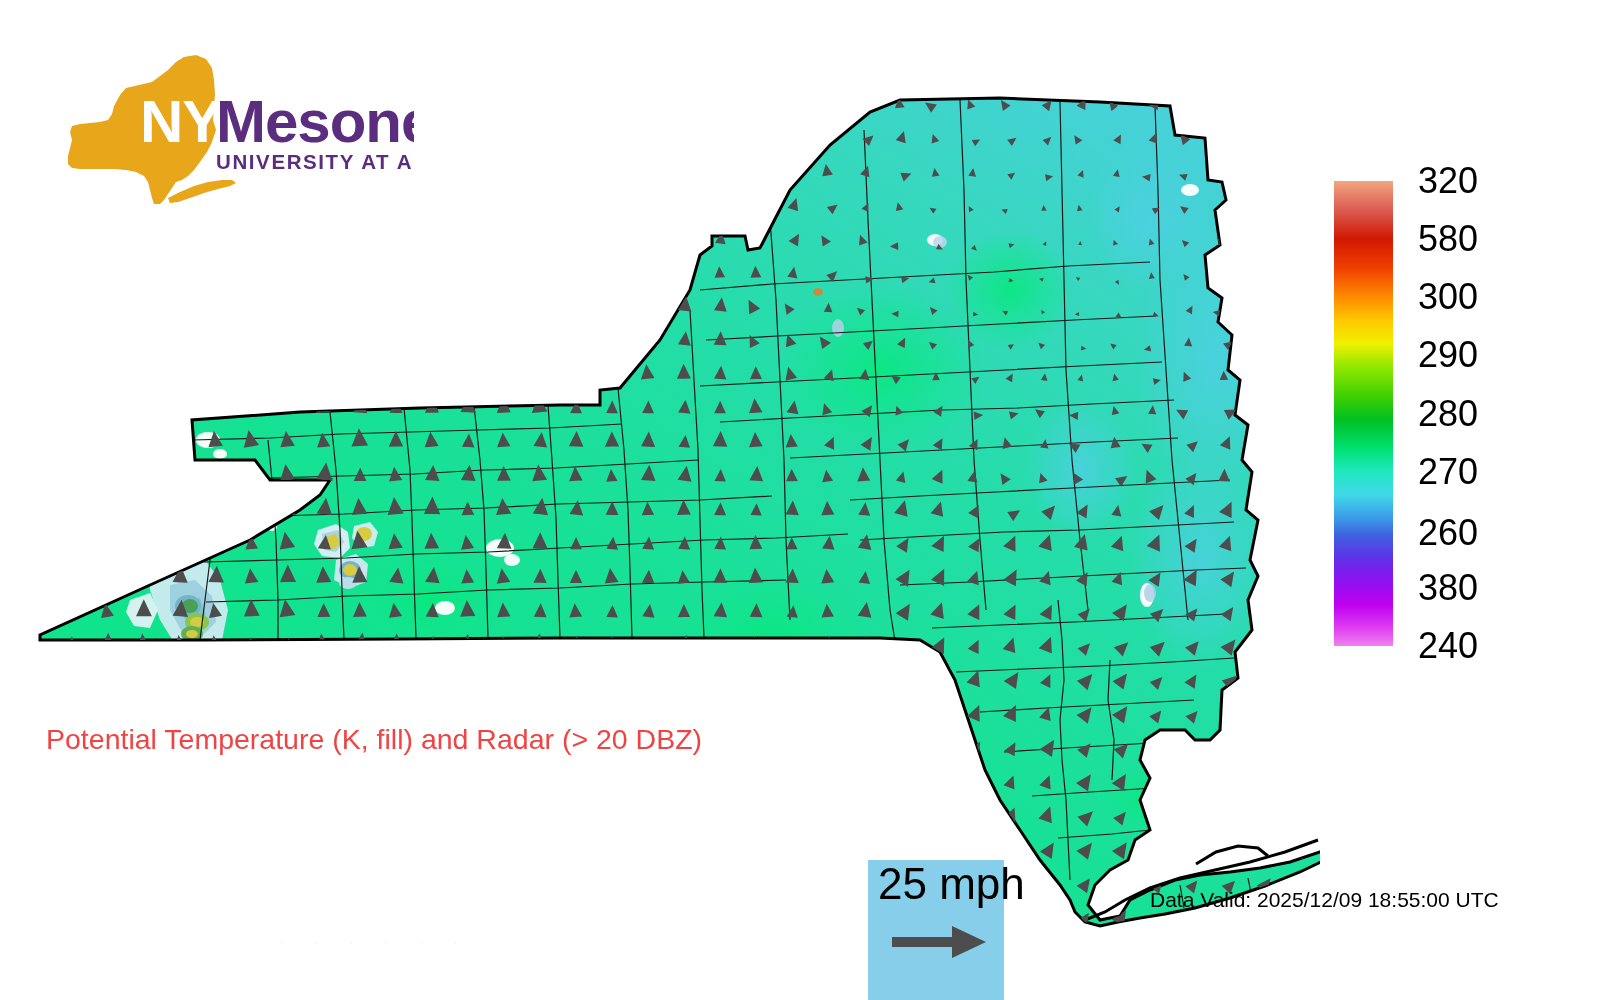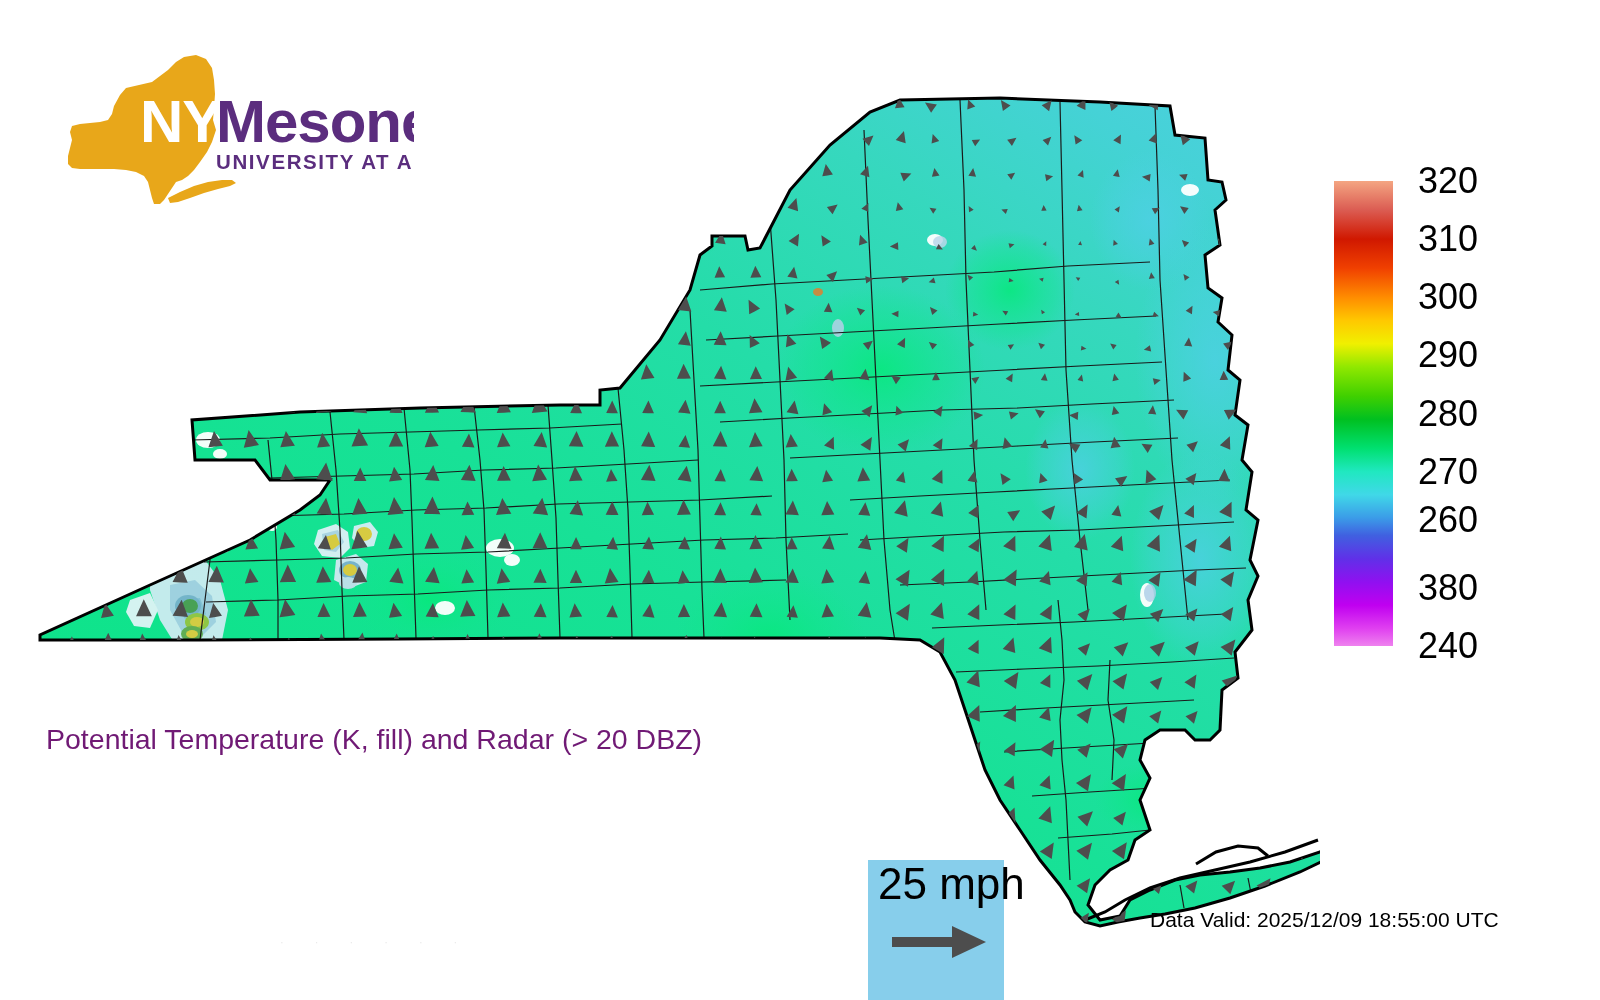--- a/index.html
+++ b/index.html
@@ -24,36 +24,36 @@
   #map-svg{display:block;width:1320px;height:900px;}
 
   
   #colorbar-group{position:absolute;left:1334px;top:181px;width:250px;height:470px;}
   #colorbar-bar{position:absolute;left:0;top:0;width:59px;height:465px;}
   #colorbar-ticks{position:absolute;left:0;top:0;width:250px;height:465px;}
   .cb-tick{position:absolute;left:84px;font-size:36px;line-height:30px;color:#000;
            font-family:"Liberation Sans",sans-serif;white-space:nowrap;}
 
   
-  .annot{position:absolute;left:46px;font-size:28.5px;line-height:30px;color:#701a75;
+  .annot{position:absolute;left:46px;font-size:28.5px;line-height:30px;color:#ef4444;
          white-space:nowrap;font-family:"Liberation Sans",sans-serif;}
   #annot-title{top:724px;}
   #annot-created{top:784px;}
   #annot-stations{top:849px;}
   #annot-faint{top:927px;left:280px;font-size:11px;color:#e9e9e9;letter-spacing:14px;}
 
   
   #windkey{position:absolute;left:868px;top:860px;width:136px;height:140px;
            background:#87CEEB;}
   #windkey-label{position:absolute;left:10px;top:6px;font-size:44px;line-height:36px;
            color:#000;white-space:nowrap;font-family:"Liberation Sans",sans-serif;}
   #windkey-arrow{position:absolute;left:22px;top:62px;width:100px;height:40px;}
 
   
-  #data-valid{position:absolute;left:1150px;top:908px;font-size:21px;line-height:24px;
+  #data-valid{position:absolute;left:1150px;top:888px;font-size:21px;line-height:24px;
               color:#000;white-space:nowrap;font-family:"Liberation Sans",sans-serif;}
 </style>
 </head>
 <body>
 
 <div id="stage">
 
   <div id="logo">
     <svg viewBox="0 0 350 160" width="350" height="160">
 
@@ -1182,26 +1182,26 @@
             <use xlink:href="#arrowGlyph" transform="translate(1296.0,886.0) rotate(45.0) scale(1.422)"></use>
           </g>
       </g>
     </svg>
   </div>
 
   <div id="colorbar-group">
     <div id="colorbar-bar" style="background: linear-gradient(rgb(244, 165, 130) 0%, rgb(219, 92, 82) 6.25%, rgb(208, 24, 0) 12.5%, rgb(240, 64, 0) 18.75%, rgb(255, 140, 0) 25%, rgb(255, 200, 0) 30%, rgb(240, 240, 0) 35%, rgb(144, 232, 0) 40%, rgb(64, 208, 0) 46.25%, rgb(0, 192, 32) 51.25%, rgb(0, 224, 112) 57.5%, rgb(32, 232, 192) 62.5%, rgb(64, 216, 232) 67.5%, rgb(59, 155, 232) 72.5%, rgb(64, 96, 224) 76.25%, rgb(96, 48, 232) 81.25%, rgb(144, 16, 240) 86.25%, rgb(192, 0, 240) 91.25%, rgb(224, 64, 240) 96.25%, rgb(238, 130, 238) 100%);"></div>
     <div id="colorbar-ticks">
         <div class="cb-tick" style="top: -15px;">320</div>
-        <div class="cb-tick" style="top: 43.125px;">310</div>
+        <div class="cb-tick" style="top: 43.125px;">580</div>
         <div class="cb-tick" style="top: 101.25px;">300</div>
         <div class="cb-tick" style="top: 159.375px;">290</div>
         <div class="cb-tick" style="top: 217.5px;">280</div>
         <div class="cb-tick" style="top: 275.625px;">270</div>
-        <div class="cb-tick" style="top: 324px;">260</div>
+        <div class="cb-tick" style="top: 337px;">260</div>
         <div class="cb-tick" style="top: 391.875px;">380</div>
         <div class="cb-tick" style="top: 450px;">240</div>
       </div>
   </div>
 
   <div class="annot" id="annot-title">Potential Temperature (K, fill) and Radar (&gt; 20 DBZ)</div>
   <div class="annot" id="annot-faint">· · · · · ·</div>
 
   <div id="windkey">
     <div id="windkey-label">25 mph</div>

